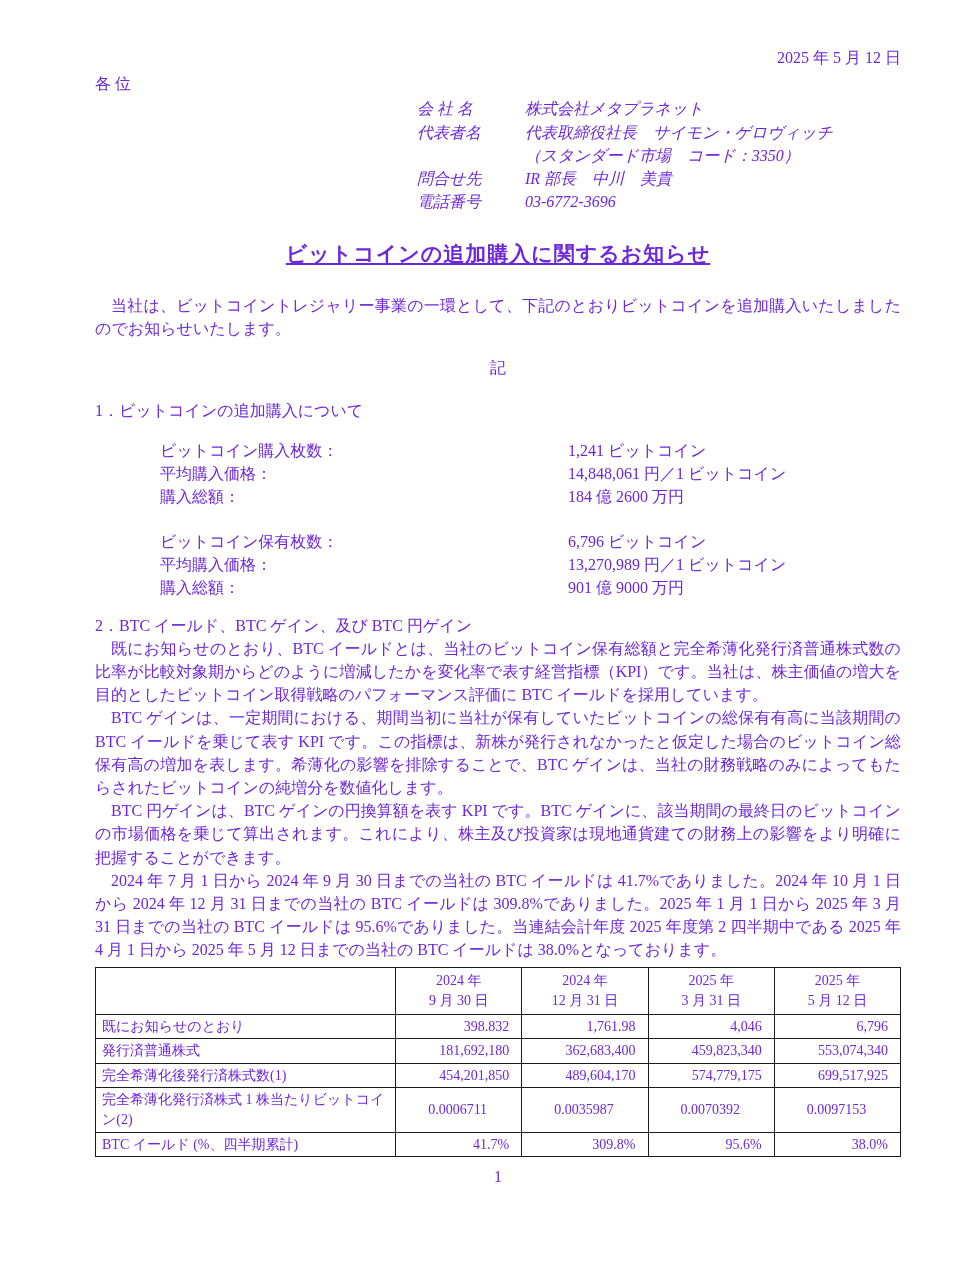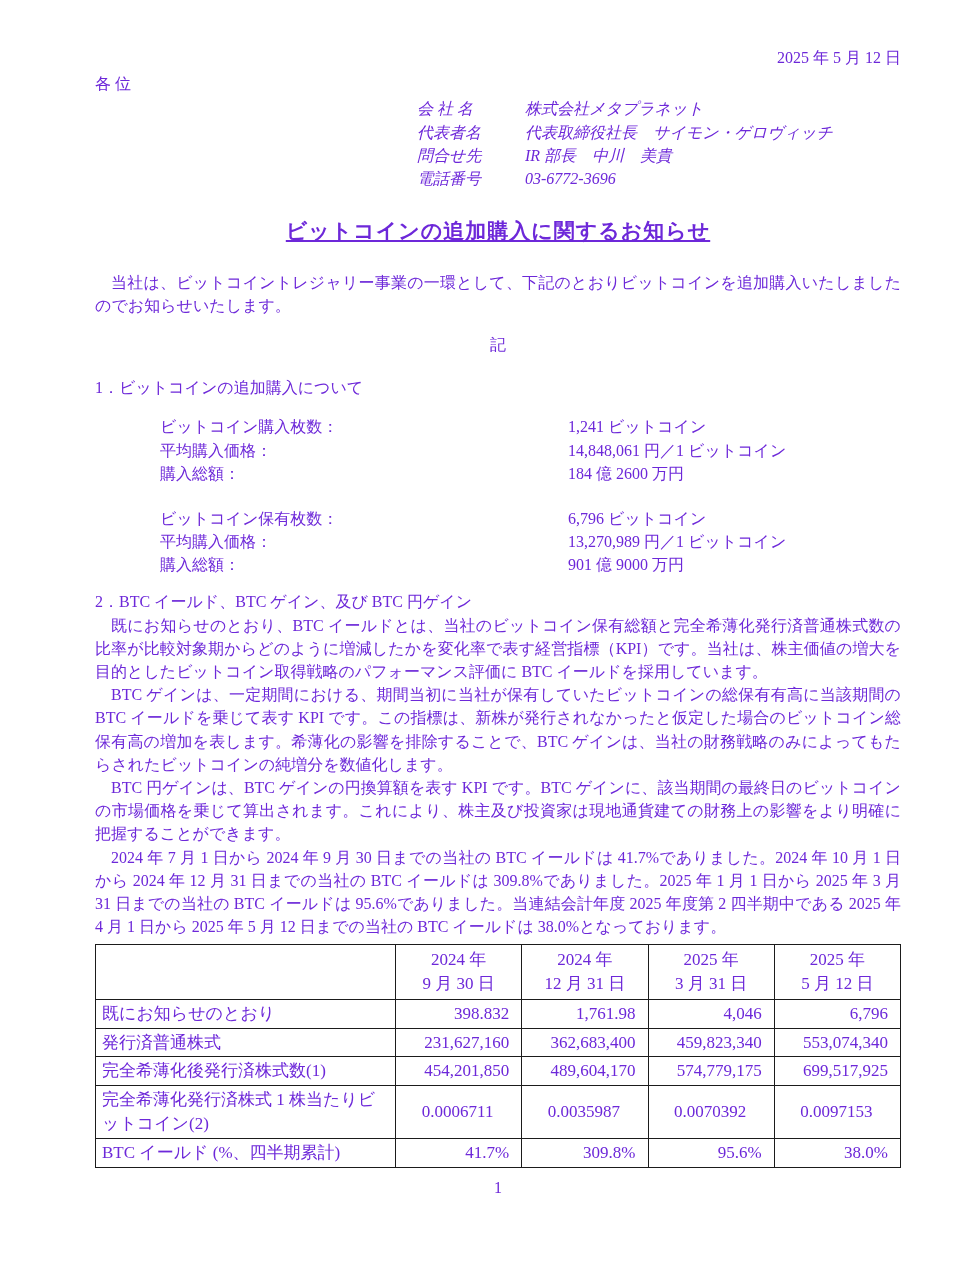--- a/index.html
+++ b/index.html
@@ -24,21 +24,21 @@
   .title{margin:26px 0 0 0;text-align:center;font-size:21px;font-weight:bold;letter-spacing:1px;text-decoration:underline;}
   .para{margin:0;text-align:justify;text-indent:1em;}
   .intro{margin-top:24px;}
   .notice{margin-top:16px;text-align:center;}
   .sec1-heading{margin-top:20px;}
   .kv{margin:16px 0 0 65px;}
   .kv2{margin-top:22px;}
   .kv-row{display:flex;gap:48px;}
   .kv-label{width:360px;flex:none;}
   .sec2-heading{margin-top:14px;}
-  table{border-collapse:collapse;width:100%;margin-top:6px;font-size:17px;line-height:1.4;table-layout:fixed;}
+  table{border-collapse:collapse;width:100%;margin-top:6px;font-size:14px;line-height:1.4;table-layout:fixed;}
   th,td{border:1px solid #1b1b1b;vertical-align:middle;}
   th{font-weight:normal;text-align:center;padding:3px 4px;}
   td{padding:2px 10px;}
   .hl{display:block;}
   .c-label{width:300px;}
   .rl{text-align:left;padding-left:6px;}
   .num{text-align:right;padding-right:12px;}
   tr.center-row .num{text-align:center;}
   .page-number{margin-top:8px;text-align:center;}
 </style>
@@ -54,20 +54,21 @@
     <div class="info-row">
       <span class="info-label">会 社 名</span>
       <span class="info-value">株式会社メタプラネット</span>
     </div>
     <div class="info-row">
       <span class="info-label">代表者名</span>
       <span class="info-value">代表取締役社長　サイモン・ゲロヴィッチ</span>
     </div>
     <div class="info-row">
       <span class="info-label"></span>
+      <span class="info-value">（スタンダード市場　コード：3350）</span>
     </div>
     <div class="info-row">
       <span class="info-label">問合せ先</span>
       <span class="info-value">IR 部長　中川　美貴</span>
     </div>
     <div class="info-row">
       <span class="info-label">電話番号</span>
       <span class="info-value">03-6772-3696</span>
     </div>
   </div>
@@ -149,21 +150,21 @@
     <tbody>
       <tr>
         <td class="rl">既にお知らせのとおり</td>
         <td class="num">398.832</td>
         <td class="num">1,761.98</td>
         <td class="num">4,046</td>
         <td class="num">6,796</td>
       </tr>
       <tr>
         <td class="rl">発行済普通株式</td>
-        <td class="num">231,627,160</td>
+        <td class="num">181,692,180</td>
         <td class="num">362,683,400</td>
         <td class="num">459,823,340</td>
         <td class="num">553,074,340</td>
       </tr>
       <tr>
         <td class="rl">完全希薄化後発行済株式数(1)</td>
         <td class="num">454,201,850</td>
         <td class="num">489,604,170</td>
         <td class="num">574,779,175</td>
         <td class="num">699,517,925</td>

